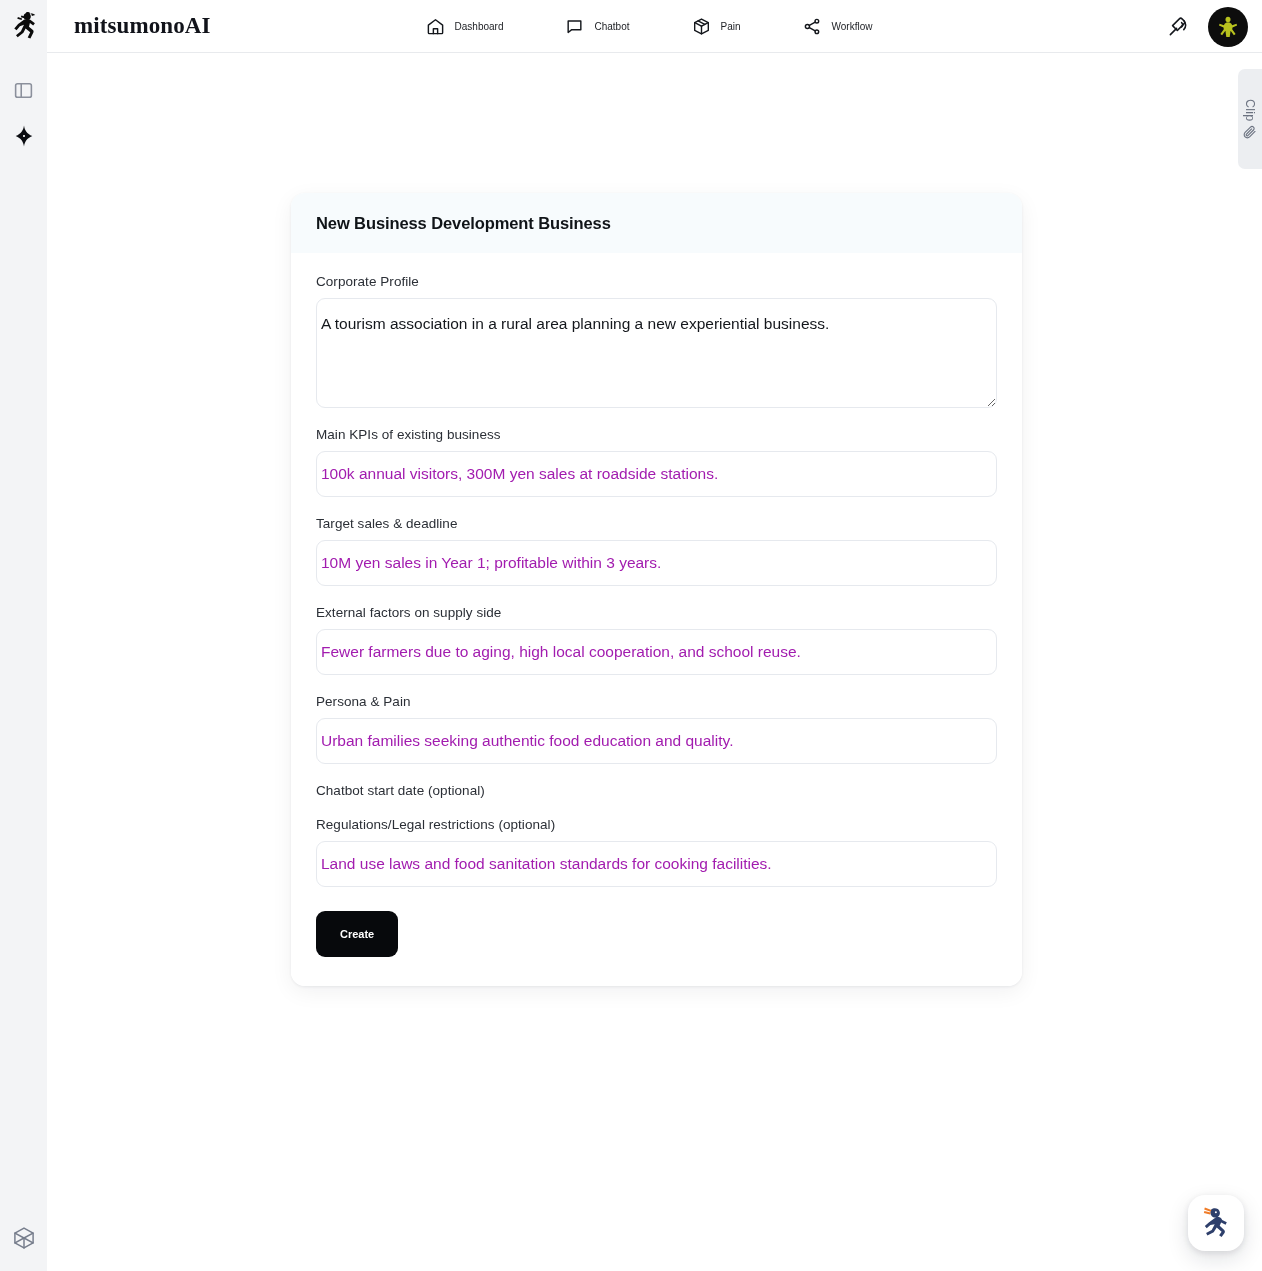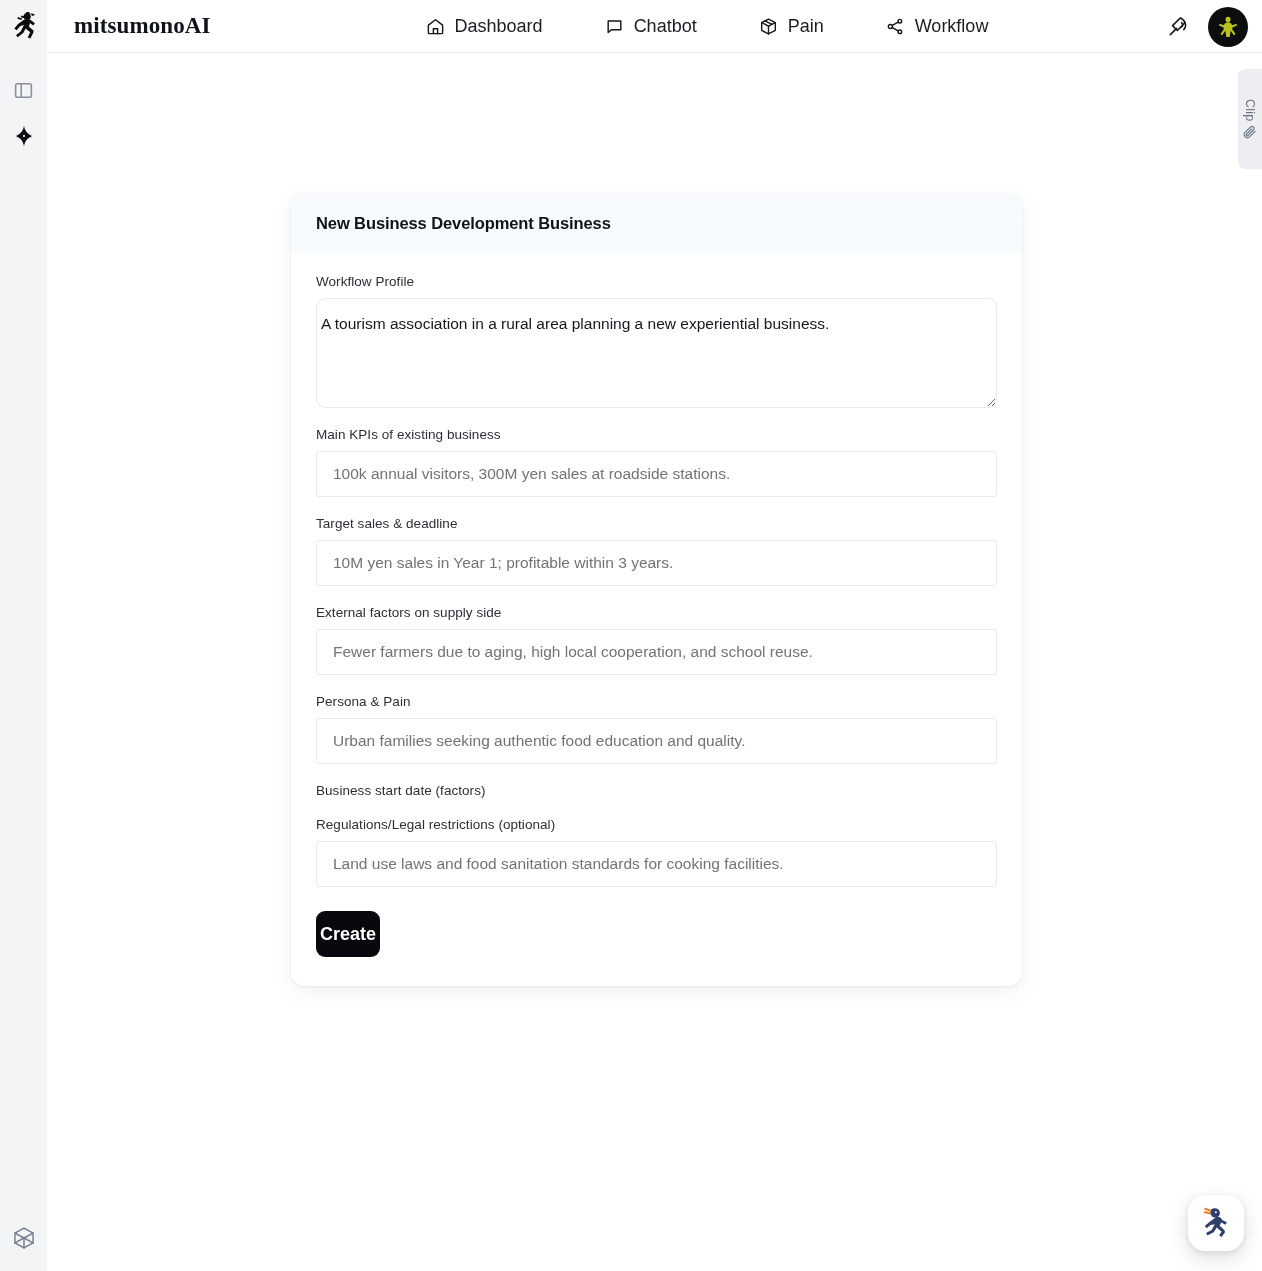--- a/index.html
+++ b/index.html
@@ -60,21 +60,21 @@
     align-items: center;
     gap: 62px;
     margin-left: 215px;
   }
   .nav-item {
     display: flex;
     align-items: center;
     gap: 10px;
     cursor: pointer;
     color: #1b1d22;
-    font-size: 18px;
+    font-size: 10px;
     white-space: nowrap;
     justify-content: flex-end;
   }
   .nav-item .nav-ico { display: flex; width: 19px; height: 19px; }
   .nav-item svg { display: block; }
 
   .topbar-right {
     position: absolute;
     right: 14px;
     top: 0;
@@ -199,27 +199,27 @@
     font-size: 13.5px;
     color: #2b2f36;
     margin-bottom: 9px;
     letter-spacing: 0.05px;
   }
 
   .text-input {
     display: block;
     width: 100%;
     height: 46px;
-    padding: 0 16px;
+    padding: 0 4px;
     font-family: "Liberation Sans", sans-serif;
     font-size: 15.5px;
-    color: #737373;
+    color: #a21caf;
     background: #ffffff;
     border: 1px solid #e6e9ee;
-    border-radius: 3px;
+    border-radius: 9px;
     outline: none;
   }
   .text-input::placeholder { color: #9aa2ad; }
 
   .text-area {
     display: block;
     width: 100%;
     height: 110px;
     padding: 14px 4px;
     font-family: "Liberation Sans", sans-serif;
@@ -231,25 +231,25 @@
     border-radius: 9px;
     outline: none;
     resize: vertical;
   }
 
   .create-btn {
     display: inline-flex;
     align-items: center;
     justify-content: center;
     height: 46px;
-    padding: 0 4px;
+    padding: 0 24px;
     background: #07090c;
     color: #ffffff;
     font-family: "Liberation Sans", sans-serif;
-    font-size: 18px;
+    font-size: 11px;
     font-weight: 700;
     border: none;
     border-radius: 9px;
     cursor: pointer;
   }
 
   
   .fab {
     position: absolute;
     right: 18px;
@@ -394,21 +394,21 @@
 
     <div class="card">
 
       <div class="card-head">
         <div class="card-title">New Business Development Business</div>
       </div>
 
       <div class="card-body">
 
         <div class="field">
-          <label class="field-label">Workflow Profile</label>
+          <label class="field-label">Corporate Profile</label>
           <textarea class="text-area" placeholder="" style="">A tourism association in a rural area planning a new experiential business.</textarea>
         </div>
 
         <div class="field">
           <label class="field-label">Main KPIs of existing business</label>
           <input class="text-input" type="text" placeholder="" value="100k annual visitors, 300M yen sales at roadside stations." style="">
         </div>
 
         <div class="field">
           <label class="field-label">Target sales &amp; deadline</label>
@@ -419,21 +419,21 @@
           <label class="field-label">External factors on supply side</label>
           <input class="text-input" type="text" placeholder="" value="Fewer farmers due to aging, high local cooperation, and school reuse." style="">
         </div>
 
         <div class="field">
           <label class="field-label">Persona &amp; Pain</label>
           <input class="text-input" type="text" placeholder="" value="Urban families seeking authentic food education and quality." style="">
         </div>
 
         <div class="field">
-          <label class="field-label">Business start date (factors)</label>
+          <label class="field-label">Chatbot start date (optional)</label>
         </div>
 
         <div class="field">
           <label class="field-label">Regulations/Legal restrictions (optional)</label>
           <input class="text-input" type="text" placeholder="" value="Land use laws and food sanitation standards for cooking facilities." style="">
         </div>
 
         <button class="create-btn">Create</button>
 
       </div>

